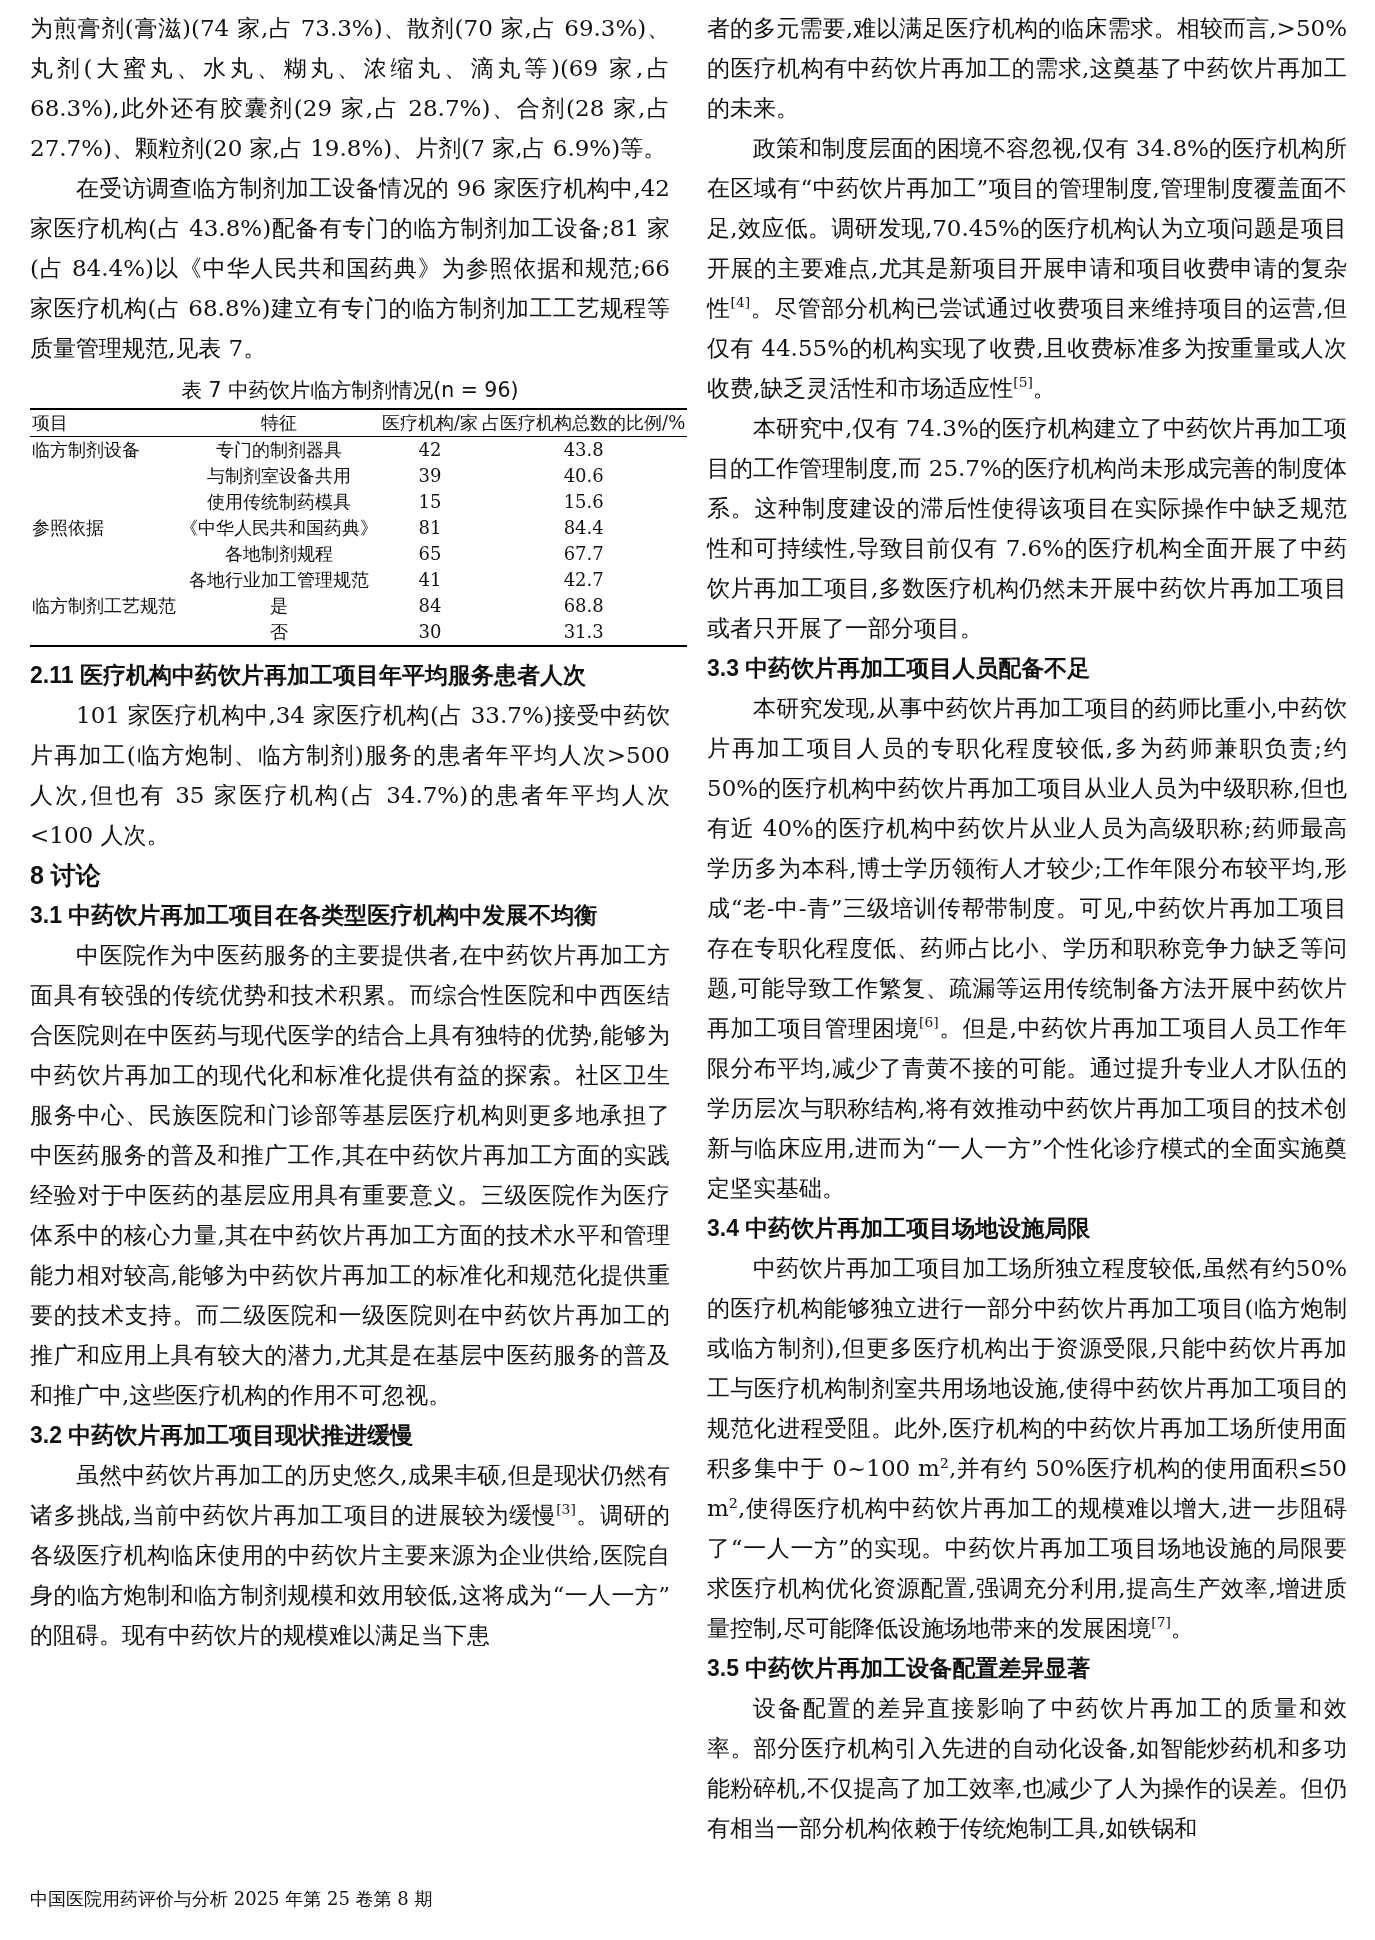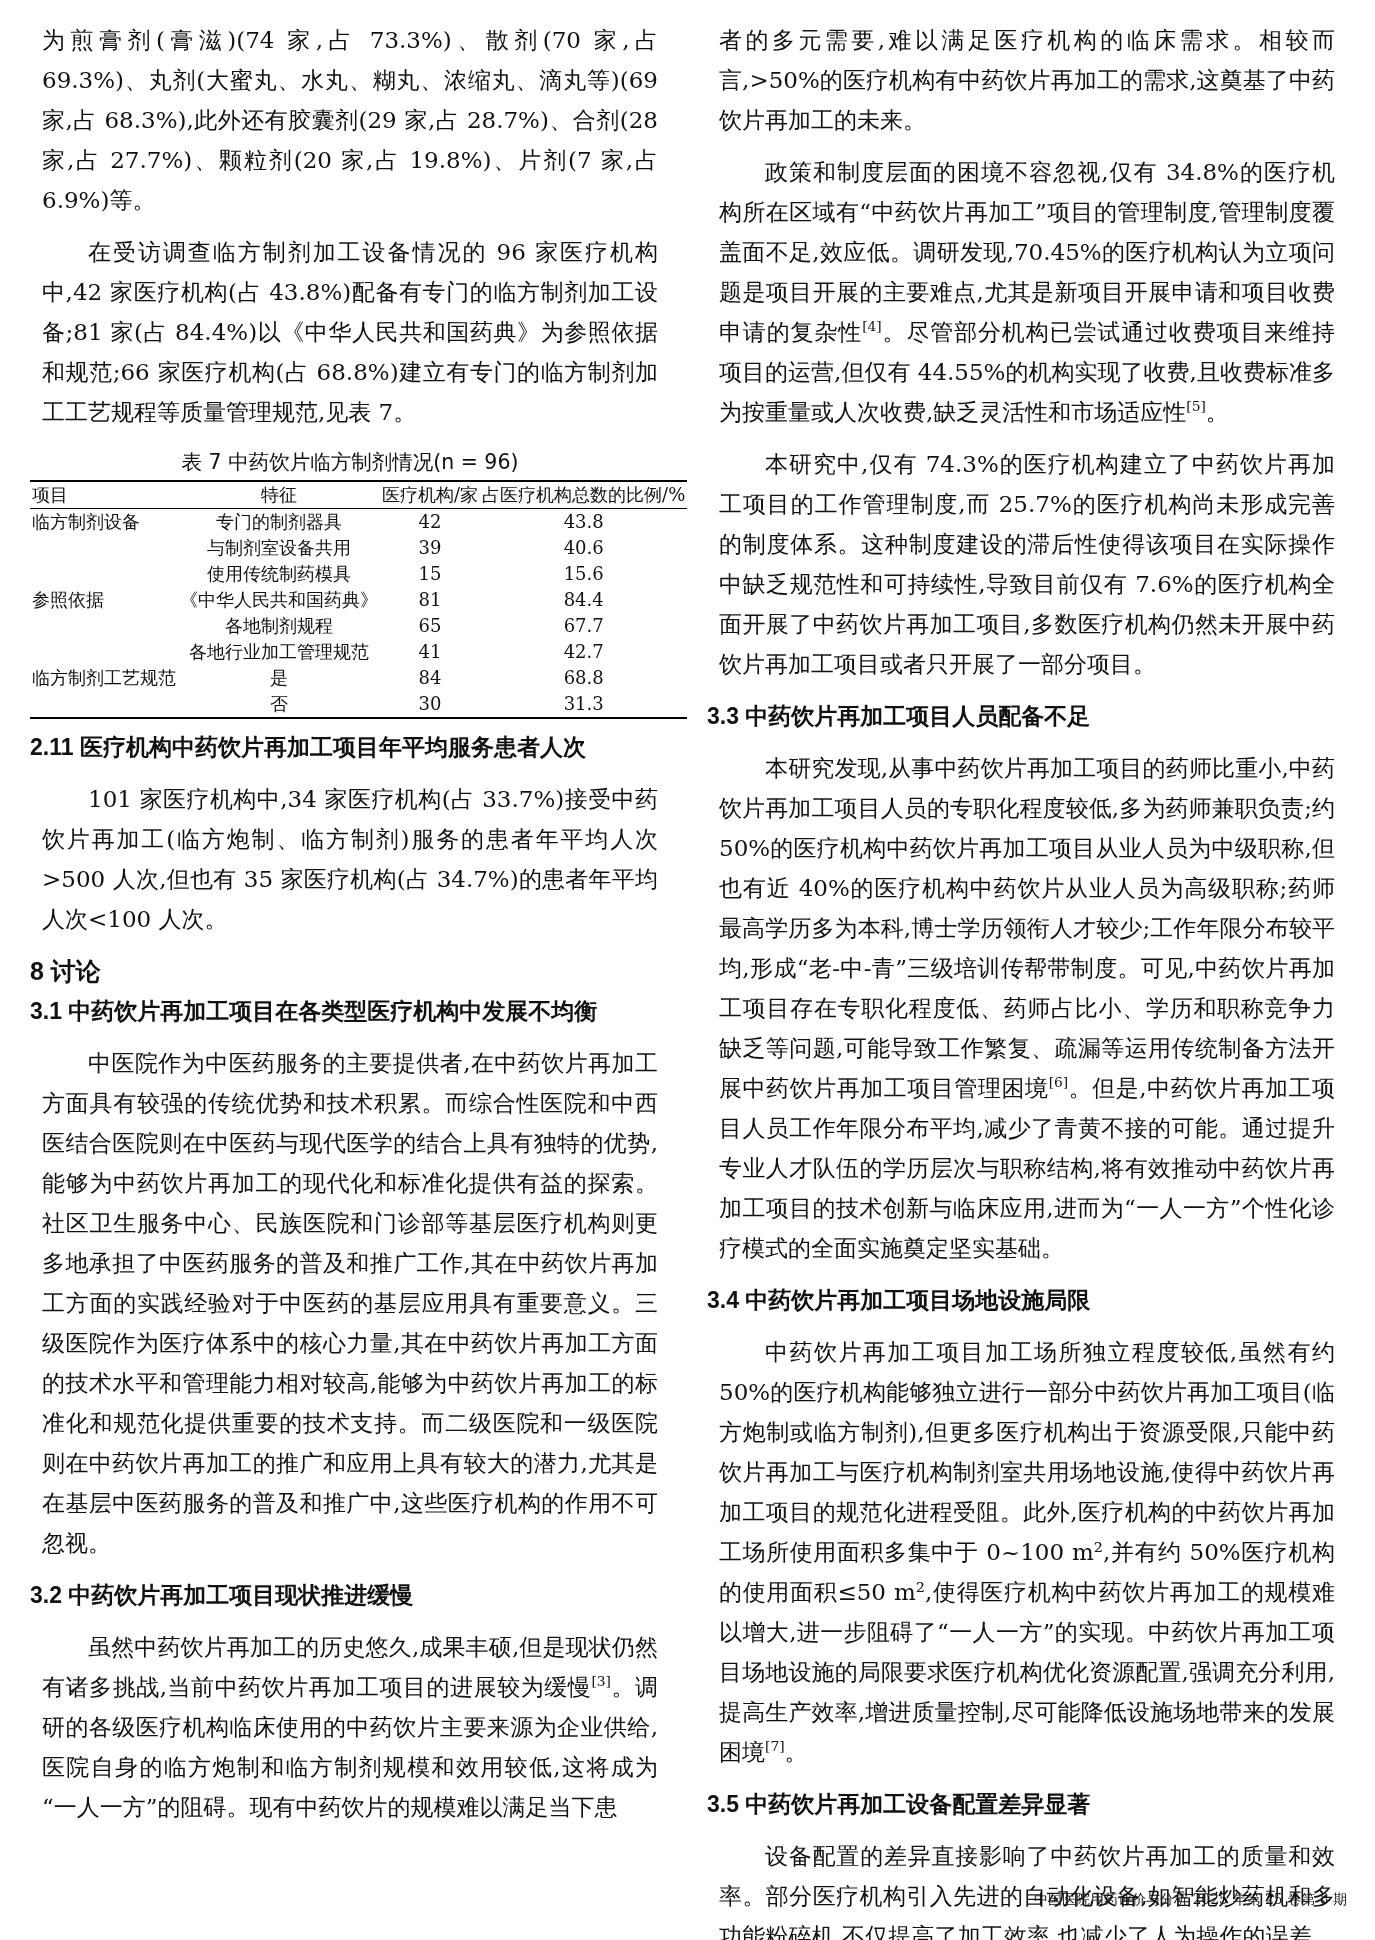--- a/index.html
+++ b/index.html
@@ -17,21 +17,21 @@
     overflow:hidden;
   }
   .columns { display:flex; gap:37px; }
   .col {
     width:640px;
     font-size:23px;
     line-height:40px;
     text-align:justify;
     text-justify:inter-ideograph;
   }
-  .col p { margin:12px; text-indent:2em; }
+  .col p { margin:0; text-indent:2em; }
   .col p.noindent { text-indent:0; }
   .heading {
     margin:0;
     font-family:Liberation Sans, sans-serif;
     font-weight:700;
     font-size:23px;
     line-height:40px;
     text-align:left;
     text-indent:0;
   }
@@ -63,23 +63,22 @@
     white-space:nowrap;
   }
   table.three-line th:first-child, table.three-line td:first-child { text-align:left; }
 
   .footer {
     position:absolute;
     left:30px; right:28px; bottom:26px;
     display:flex;
     justify-content:space-between;
     align-items:flex-end;
-    font-size:14px;
+    font-size:18px;
     line-height:30px;
-    flex-direction:column;
   }
 </style>
 </head>
 <body>
 
 <div class="page">
   <div class="columns">
 
     <div class="col">
       <p class="noindent">为煎膏剂(膏滋)(74 家,占 73.3%)、散剂(70 家,占 69.3%)、丸剂(大蜜丸、水丸、糊丸、浓缩丸、滴丸等)(69 家,占 68.3%),此外还有胶囊剂(29 家,占 28.7%)、合剂(28 家,占 27.7%)、颗粒剂(20 家,占 19.8%)、片剂(7 家,占 6.9%)等。</p>

